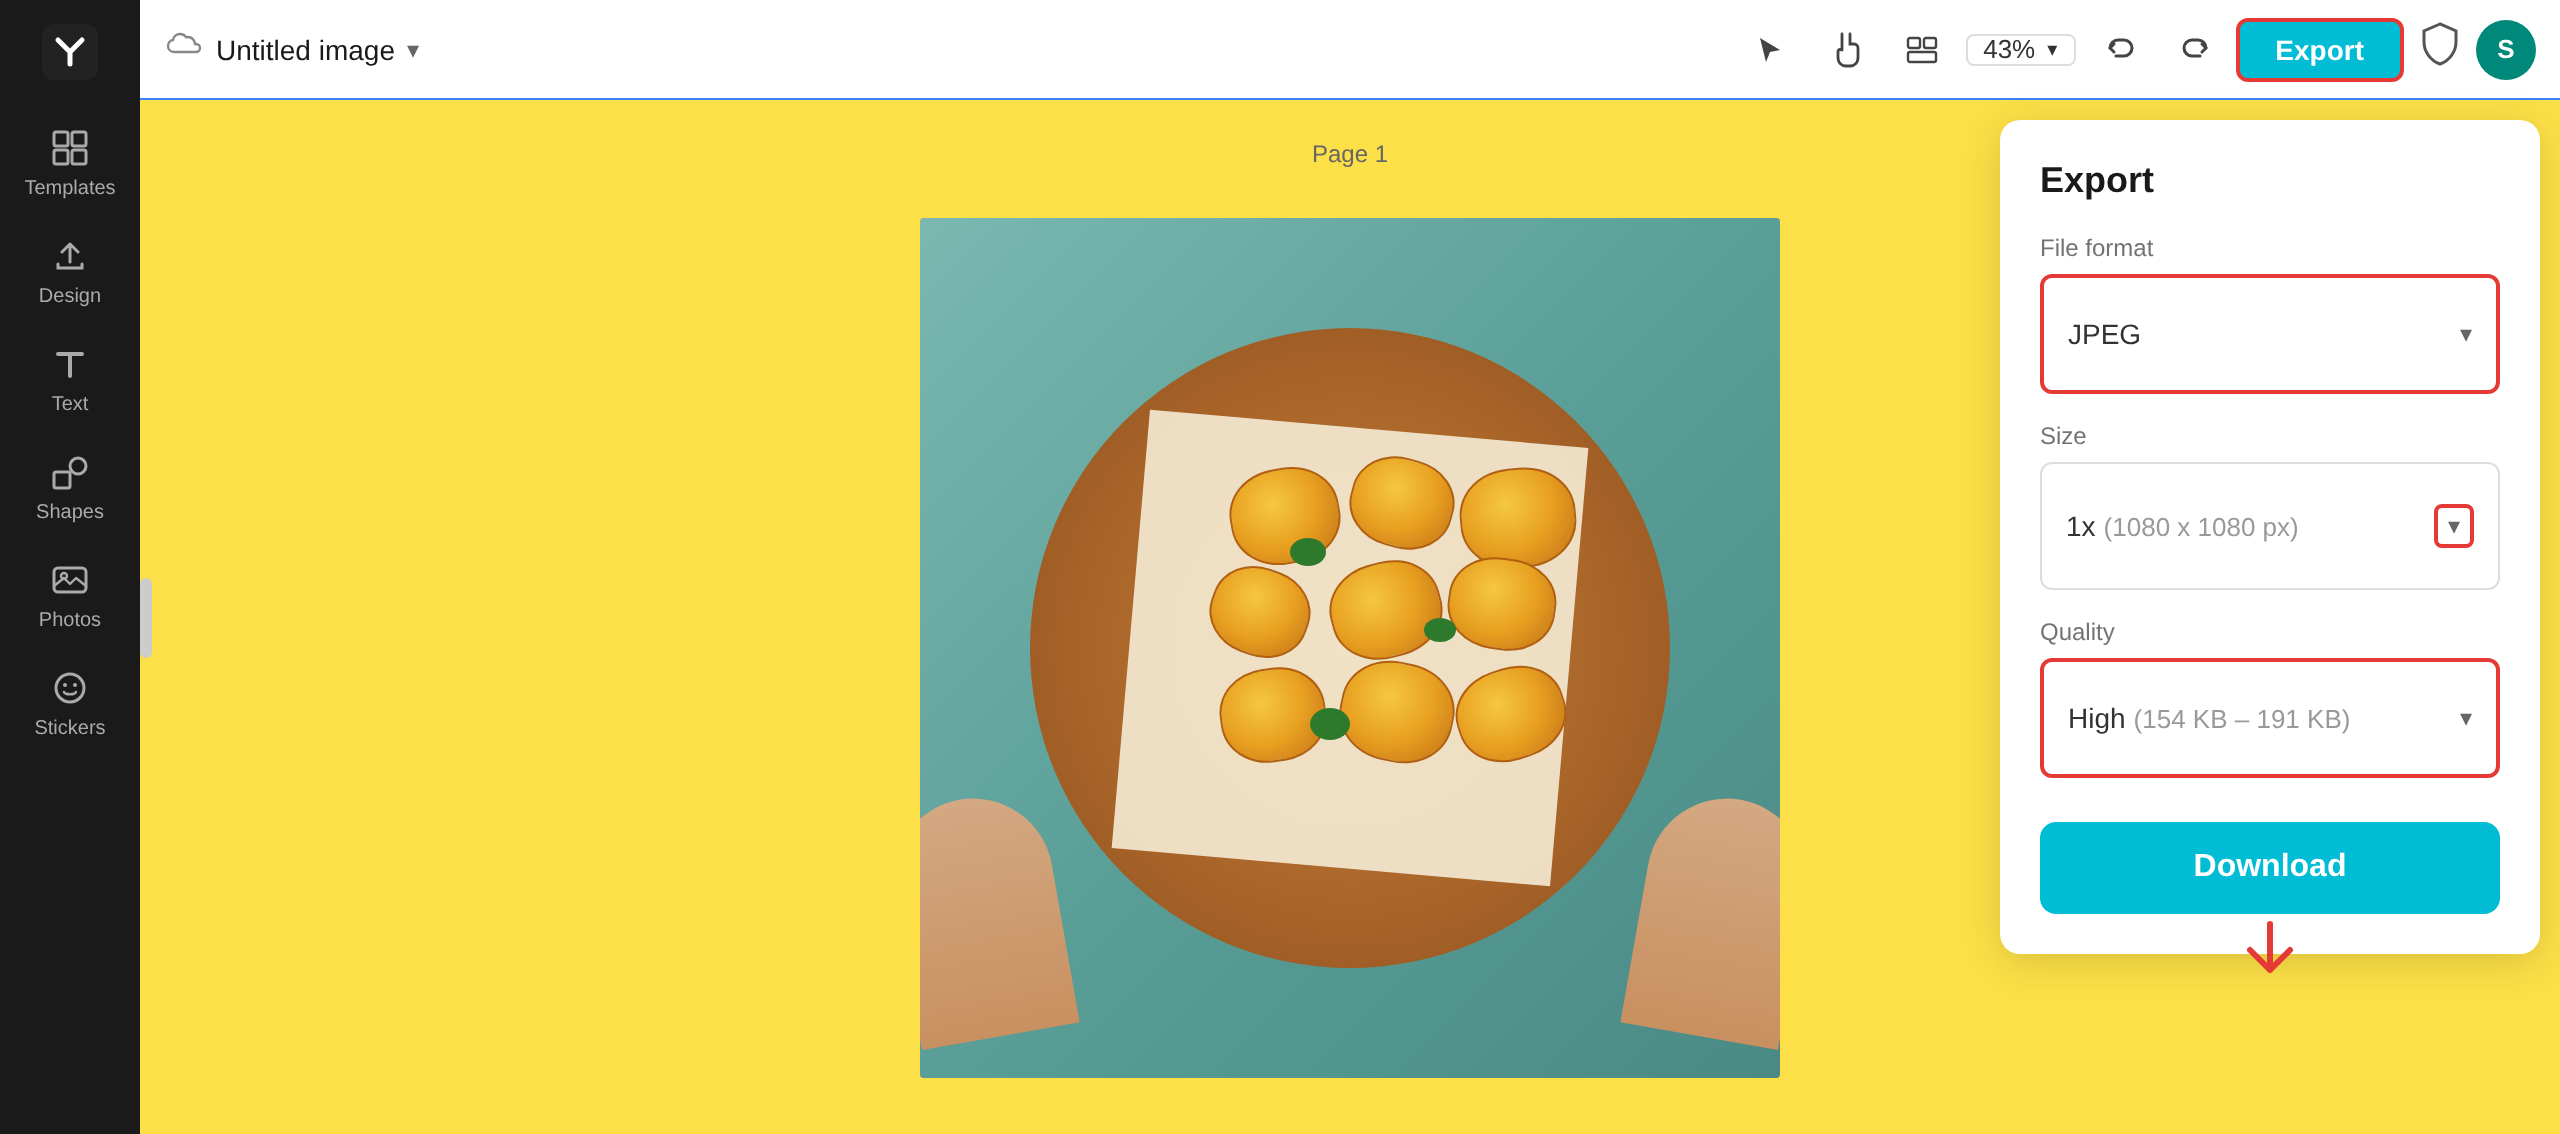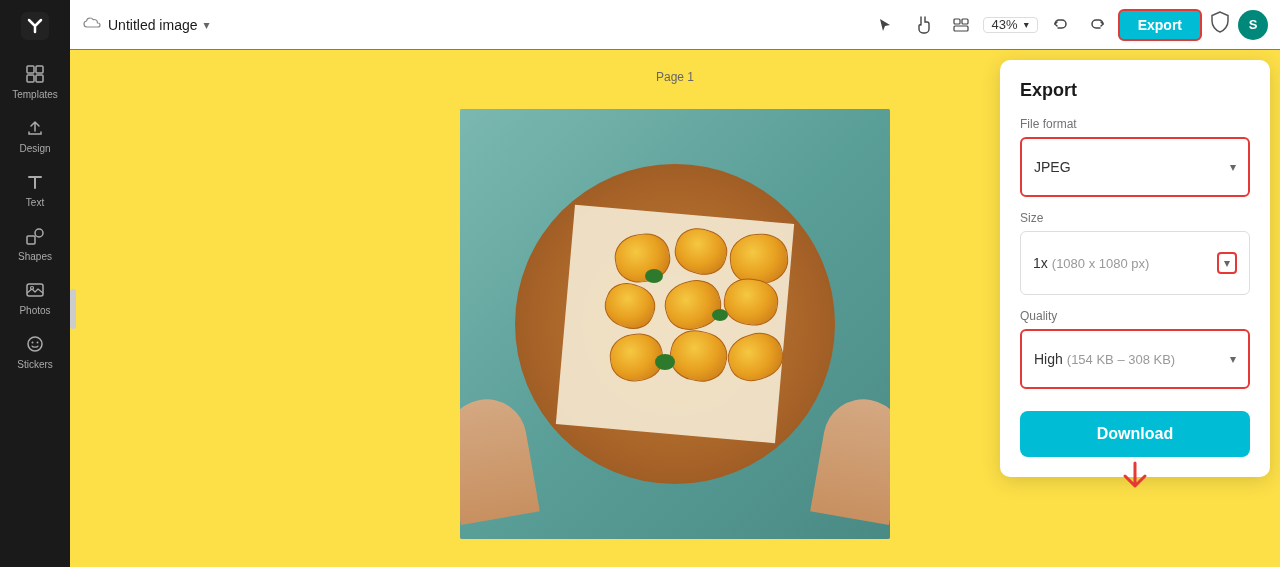--- a/index.html
+++ b/index.html
@@ -494,21 +494,21 @@
   <div class="select-field">
     <span class="select-value">
       <span>1x</span><span class="secondary">(1080 x 1080 px)</span>
     </span>
     <span class="select-chevron" style="border:2px solid #e53935;padding:2px 5px;border-radius:4px;">▾</span>
   </div>
 
   <div class="field-label">Quality</div>
   <div class="select-field highlighted">
     <span class="select-value">
-      <span>High</span><span class="secondary">(154 KB – 308 KB)</span>
+      <span>High</span><span class="secondary">(154 KB – 191 KB)</span>
     </span>
     <span class="select-chevron">▾</span>
   </div>
 
   <div style="position:relative;">
     <button class="download-btn">Download</button>
     
     <div style="position:absolute;bottom:-45px;left:50%;transform:translateX(-50%);pointer-events:none;">
       <svg width="40" height="40" viewBox="0 0 40 40">
         <path d="M20 5 L20 28 M20 28 L10 18 M20 28 L30 18" stroke="#e53935" stroke-width="3" stroke-linecap="round" stroke-linejoin="round" fill="none"></path>

